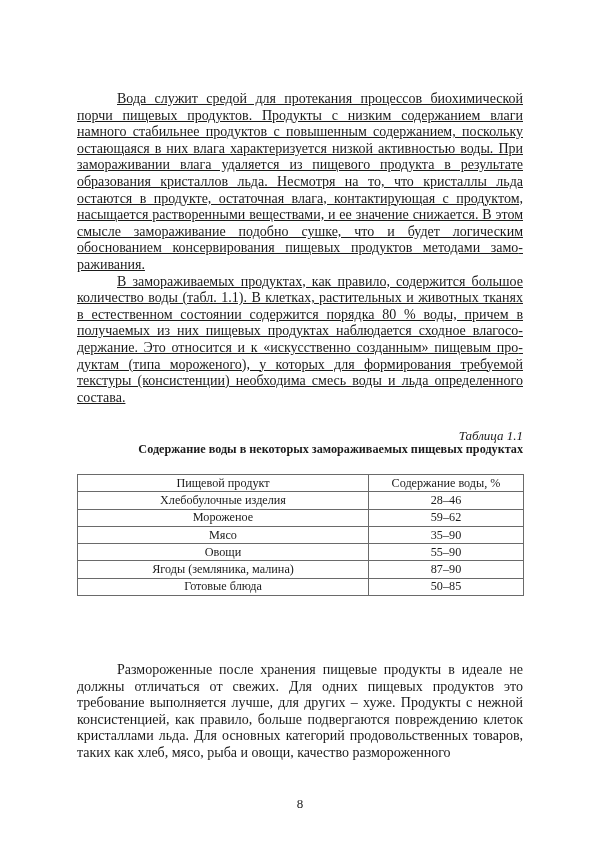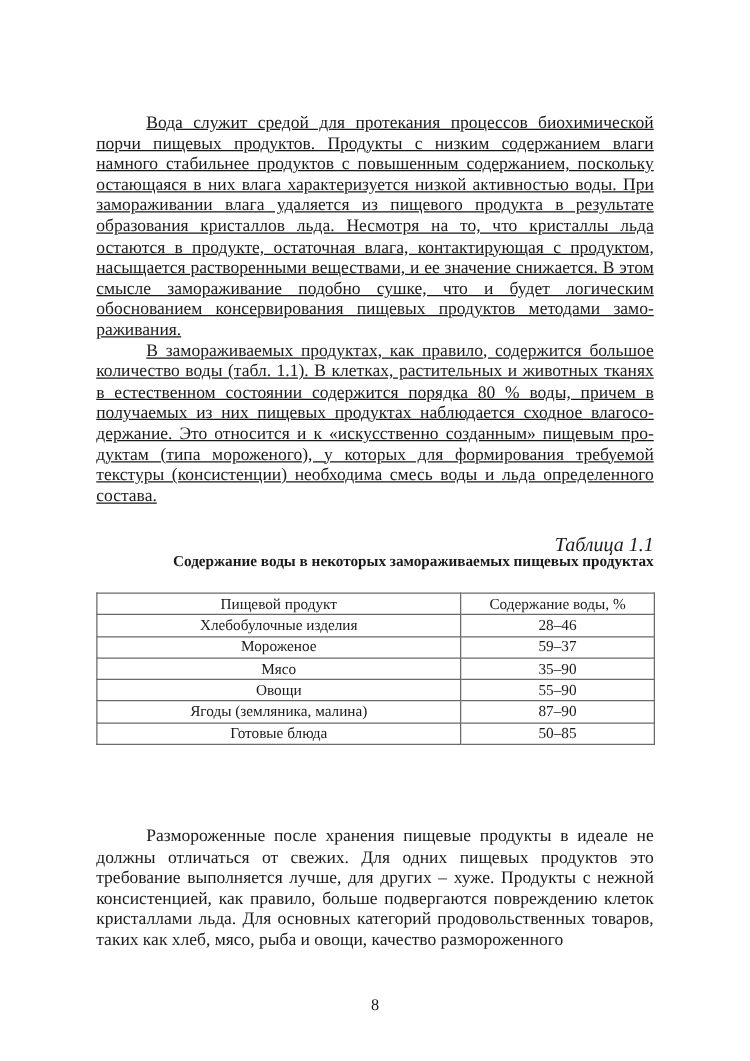--- a/index.html
+++ b/index.html
@@ -28,21 +28,21 @@
       line-height: 16.6px;
       text-align: justify;
       text-indent: 40px;
       hyphens: manual;
     }
     .table-label {
       position: absolute;
       top: 428px;
       right: 77px;
       font-style: italic;
-      font-size: 16px;
+      font-size: 13px;
       margin: 0;
     }
     .table-title {
       position: absolute;
       top: 442px;
       left: 77px;
       width: 446px;
       text-align: right;
       font-weight: bold;
       font-size: 12.2px;
@@ -109,21 +109,21 @@
       <th>Содержание воды, %</th>
     </tr>
   </thead>
   <tbody>
     <tr>
       <td class="prod">Хлебобулочные изделия</td>
       <td class="val">28–46</td>
     </tr>
     <tr>
       <td class="prod">Мороженое</td>
-      <td class="val">59–37</td>
+      <td class="val">59–62</td>
     </tr>
     <tr>
       <td class="prod">Мясо</td>
       <td class="val">35–90</td>
     </tr>
     <tr>
       <td class="prod">Овощи</td>
       <td class="val">55–90</td>
     </tr>
     <tr>

